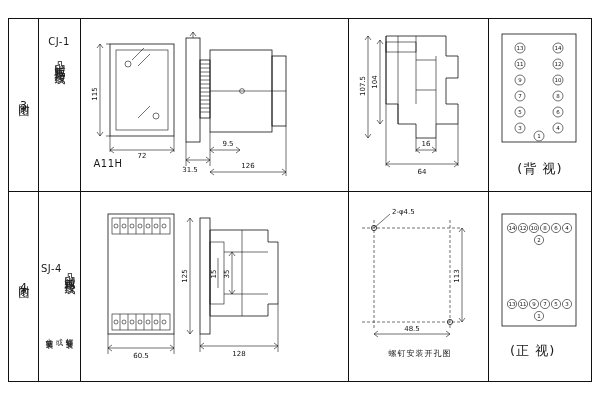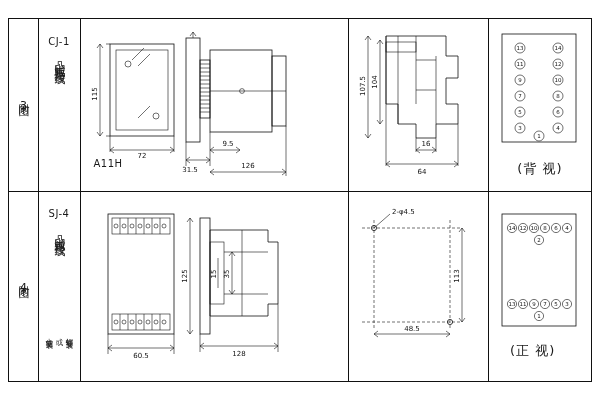--- a/index.html
+++ b/index.html
@@ -183,21 +183,21 @@
       <circle class="lnT" cx="47" cy="108" r="5"></circle>
         <text class="pin" x="47" y="110.4">1</text>
     </g>
   </svg>
   <div class="caption" style="left:510px;top:160px;width:60px;text-align:center;">(背 视)</div>
 
   <div class="cell-label" style="left:8px;top:191px;width:30px;height:191px;">
     <span class="vtext">附图4</span>
   </div>
 
-  <div style="position:absolute;left:41px;top:208px;width:36px;height:120px;display:flex;flex-direction:column;align-items:center;">
+  <div style="position:absolute;left:41px;top:208px;width:36px;height:120px;display:flex;flex-direction:row;align-items:center;">
     <div class="code">SJ-4</div>
     <div style="margin-top:4px;">
       <span class="vtext">凸出式前接线</span>
     </div>
   </div>
   <div style="position:absolute;left:41px;top:332px;width:36px;display:flex;justify-content:center;">
     <span class="vtext-sm">卡轨安装</span>
     <span class="vtext-sm">或</span>
     <span class="vtext-sm">螺钉安装</span>
   </div>
@@ -287,20 +287,21 @@
     <line class="lnT" x1="112" y1="28" x2="112" y2="122"></line>
     <path class="lnT" d="M109,32 L112,28 L115,32"></path>
     <path class="lnT" d="M109,118 L112,122 L115,118"></path>
     <text class="txtv" x="109" y="76" transform="rotate(-90 109,76)" text-anchor="middle">113</text>
 
     <line class="lnT" x1="24" y1="134" x2="100" y2="134"></line>
     <path class="lnT" d="M28,131 L24,134 L28,137"></path>
     <path class="lnT" d="M96,131 L100,134 L96,137"></path>
     <text class="txt" x="62" y="131" text-anchor="middle">48.5</text>
   </svg>
+  <div class="caption" style="left:360px;top:348px;width:120px;text-align:center;font-size:8px;">螺钉安装开孔图</div>
 
   <svg style="position:absolute;left:492px;top:208px;" width="96" height="130" viewBox="0 0 96 130">
     <rect class="ln" x="10" y="6" width="74" height="112"></rect>
     <g>
       <circle class="lnT" cx="20" cy="20" r="4.6"></circle>
         <text class="pin" x="20" y="22.2">14</text>
       <circle class="lnT" cx="31" cy="20" r="4.6"></circle>
         <text class="pin" x="31" y="22.2">12</text>
       <circle class="lnT" cx="42" cy="20" r="4.6"></circle>
         <text class="pin" x="42" y="22.2">10</text>

